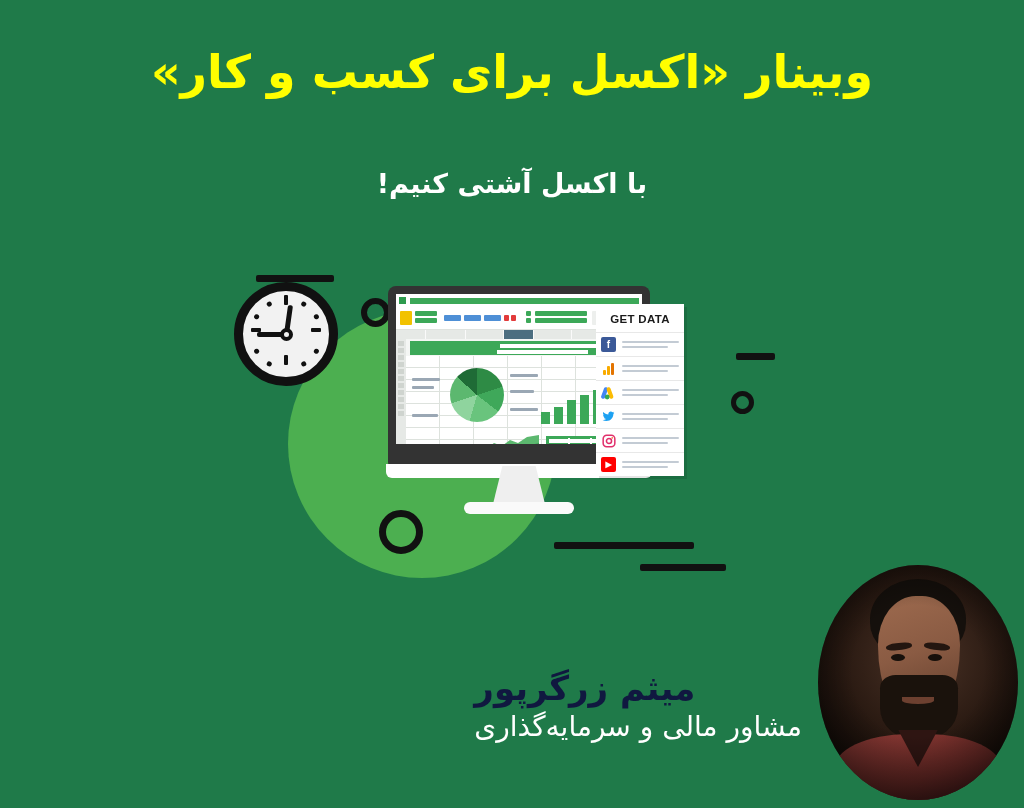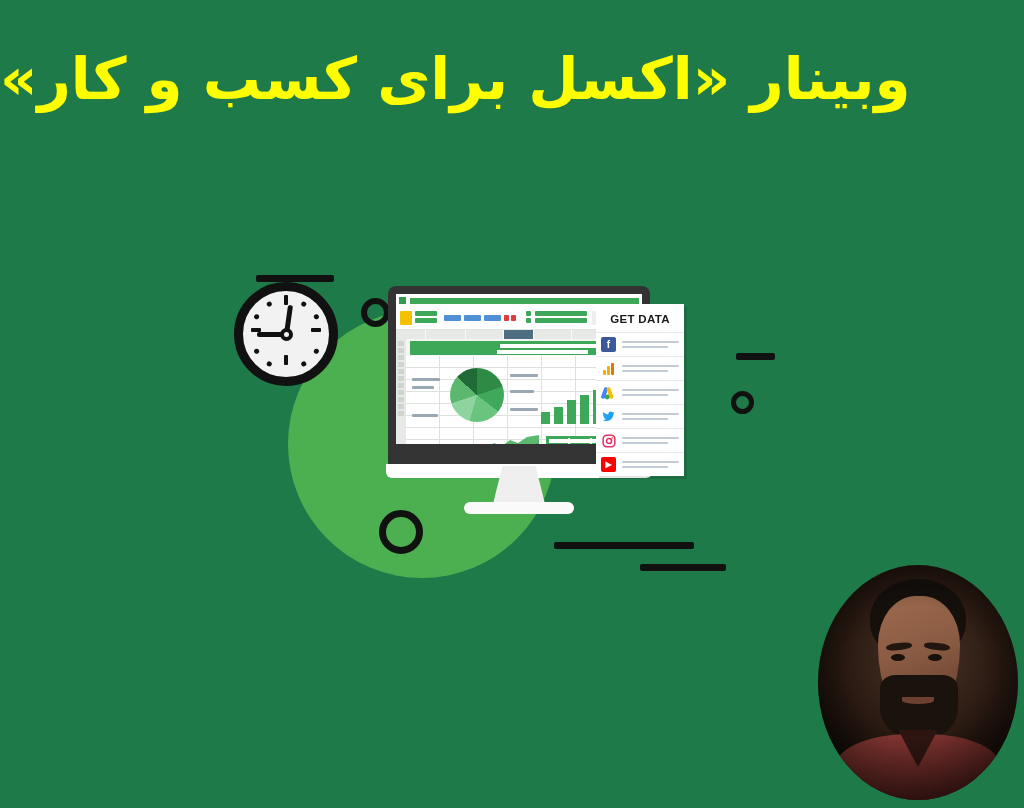--- a/index.html
+++ b/index.html
@@ -16,23 +16,23 @@
     overflow: hidden;
     font-family: "DejaVu Sans", "Liberation Sans", sans-serif;
   }
 
   
   .title {
     position: absolute;
     top: 46px;
     left: 0;
     width: 100%;
-    text-align: left;
+    text-align: center;
     color: #FFFF00;
-    font-size: 58px;
+    font-size: 46px;
     font-weight: bold;
     line-height: 1.15;
     direction: rtl;
     letter-spacing: 0px;
     white-space: nowrap;
   }
   .subtitle {
     position: absolute;
     top: 168px;
     left: 0;
@@ -441,20 +441,21 @@
     position: absolute; inset: 0;
     background: radial-gradient(circle at 50% 45%, rgba(0,0,0,0) 40%, rgba(0,0,0,0.55) 78%, rgba(0,0,0,0.85) 100%);
   }
 </style>
 </head>
 <body>
 
 <div class="poster">
 
   <div class="title">وبینار «اکسل برای کسب و کار»</div>
+  <div class="subtitle">با اکسل آشتی کنیم!</div>
 
   <div class="stage">
 
     <div class="blob"></div>
 
     <div class="dash d1"></div>
     <div class="dash d2"></div>
     <div class="dash d3"></div>
     <div class="dash d4"></div>
 
@@ -647,20 +648,24 @@
         <span class="gd-ico ico-yt">▶</span>
         <span class="gd-lines">
             <span></span>
             <span></span>
           </span>
       </div>
     </div>
   </div>
 
 
+  <div class="speaker">
+    <div class="speaker-name">میثم زرگرپور</div>
+    <div class="speaker-role">مشاور مالی و سرمایه‌گذاری</div>
+  </div>
 
   <div class="portrait">
     <div class="p-hair"></div>
     <div class="p-face"></div>
     <div class="p-brow l"></div>
     <div class="p-brow r"></div>
     <div class="p-eye l"></div>
     <div class="p-eye r"></div>
     <div class="p-beard"></div>
     <div class="p-mouth"></div>

